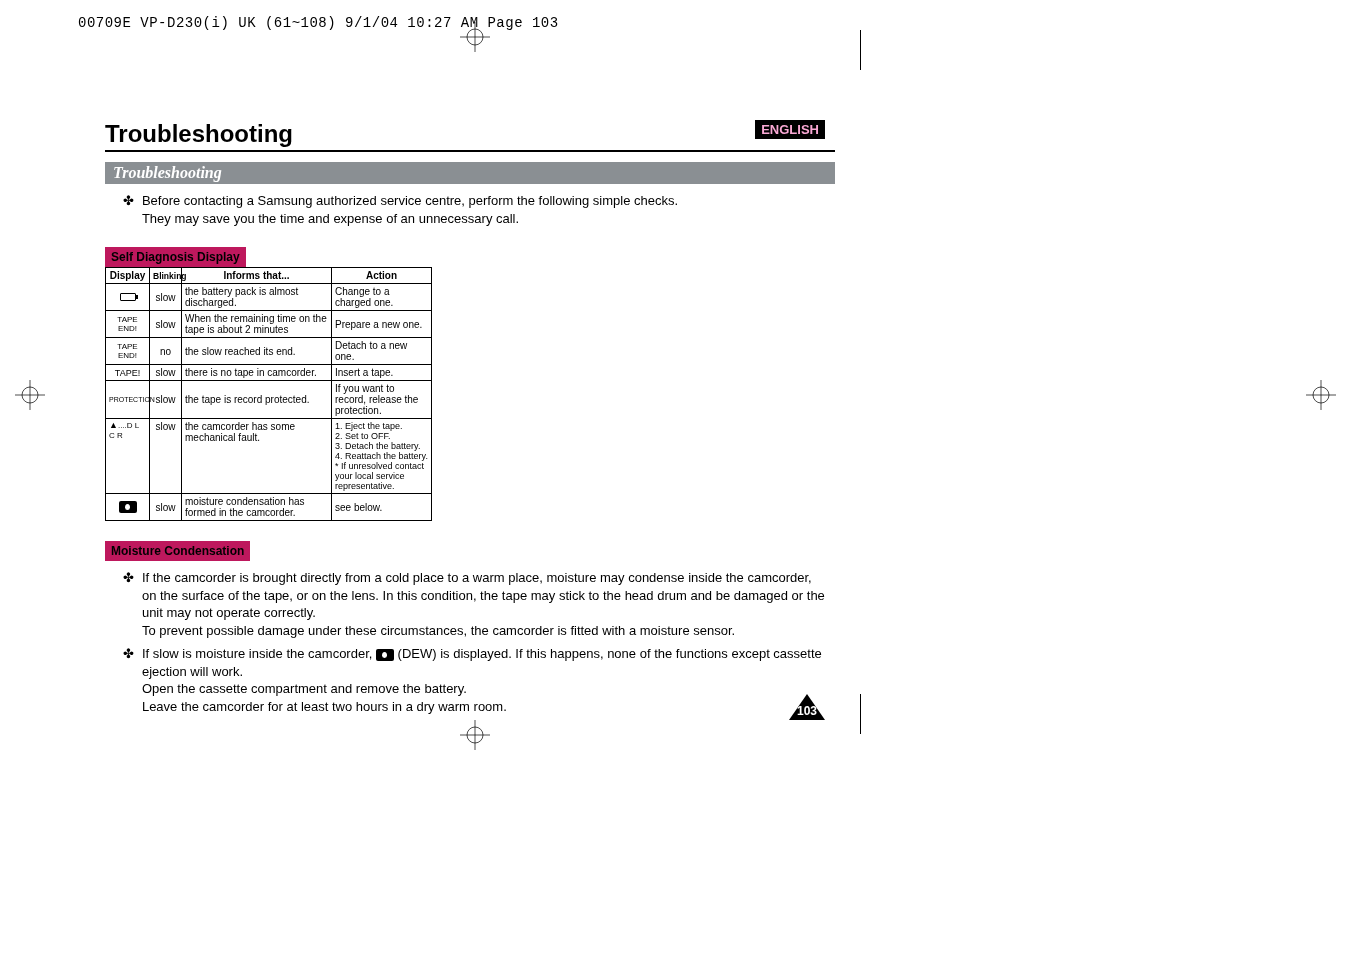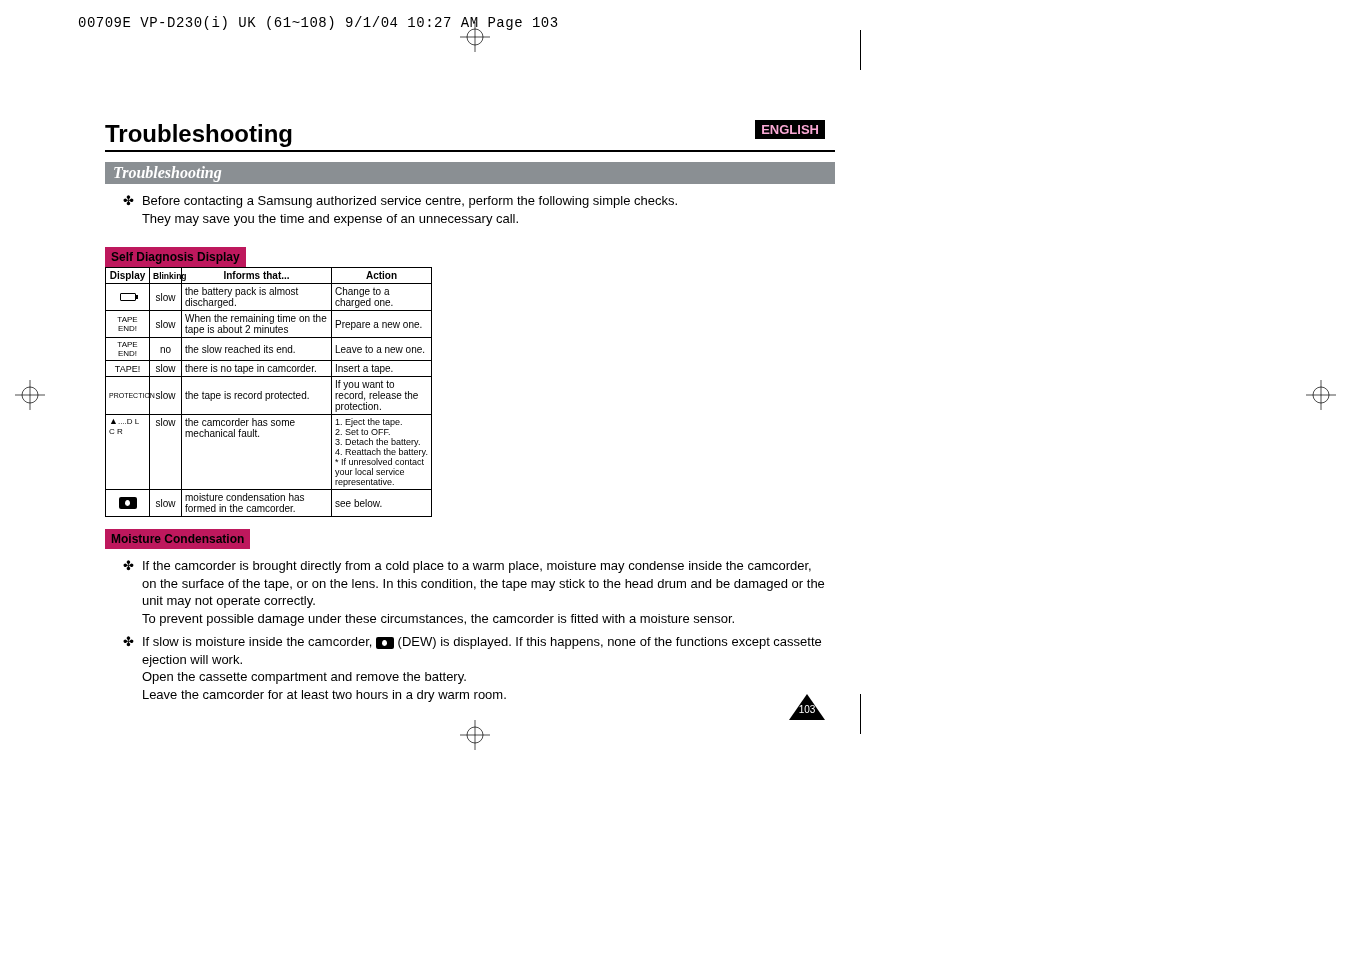--- a/index.html
+++ b/index.html
@@ -144,22 +144,22 @@
       border-right: 18px solid transparent;
       border-bottom: 26px solid #000;
       position: relative;
     }
     .triangle .num {
       position: absolute;
       top: 10px; left: -10px;
       width: 20px;
       text-align: center;
       color: #fff;
-      font-size: 10px;
-      font-weight: normal;
+      font-size: 12px;
+      font-weight: bold;
     }
     .page-wrapper { position: relative; height: 590px; }
     svg.regmark { width: 30px; height: 30px; }
   </style>
 </head>
 <body>
 
 <div class="header-line">00709E VP-D230(i) UK (61~108)  9/1/04 10:27 AM  Page 103</div>
 
 <div class="reg-mark-top">
@@ -235,21 +235,21 @@
       <tr>
         <td class="center" style="font-size:8px">TAPE END!</td>
         <td class="center">slow</td>
         <td>When the remaining time on the tape is about 2 minutes</td>
         <td>Prepare a new one.</td>
       </tr>
       <tr>
         <td class="center" style="font-size:8px">TAPE END!</td>
         <td class="center">no</td>
         <td>the slow reached its end.</td>
-        <td>Leave to a new one.</td>
+        <td>Detach to a new one.</td>
       </tr>
       <tr>
         <td class="center" style="font-size:9px">TAPE!</td>
         <td class="center">slow</td>
         <td>there is no tape in camcorder.</td>
         <td>Insert a tape.</td>
       </tr>
       <tr>
         <td class="center" style="font-size:7px">PROTECTION</td>
         <td class="center">slow</td>
@@ -273,21 +273,21 @@
       </tr>
       <tr>
         <td class="center"><span class="dew-icon"></span></td>
         <td class="center">slow</td>
         <td>moisture condensation has formed in the camcorder.</td>
         <td>see below.</td>
       </tr>
     </tbody>
   </table>
 
-  <div class="sub-title-bar" style="margin-top:12px">Moisture Condensation</div>
+  <div class="sub-title-bar" style="margin-top:20px">Moisture Condensation</div>
 
   <div class="bullet-block">
     <div class="row">
       <span class="bullet-mark">✤</span>
       <div>
         <span>If the camcorder is brought directly from a cold place to a warm place, moisture may condense inside the camcorder,</span><br>
         <span>on the surface of the tape, or on the lens. In this condition, the tape may stick to the head drum and be damaged or the unit may not operate correctly.</span><br>
         <span>To prevent possible damage under these circumstances, the camcorder is fitted with a moisture sensor.</span>
       </div>
     </div>

